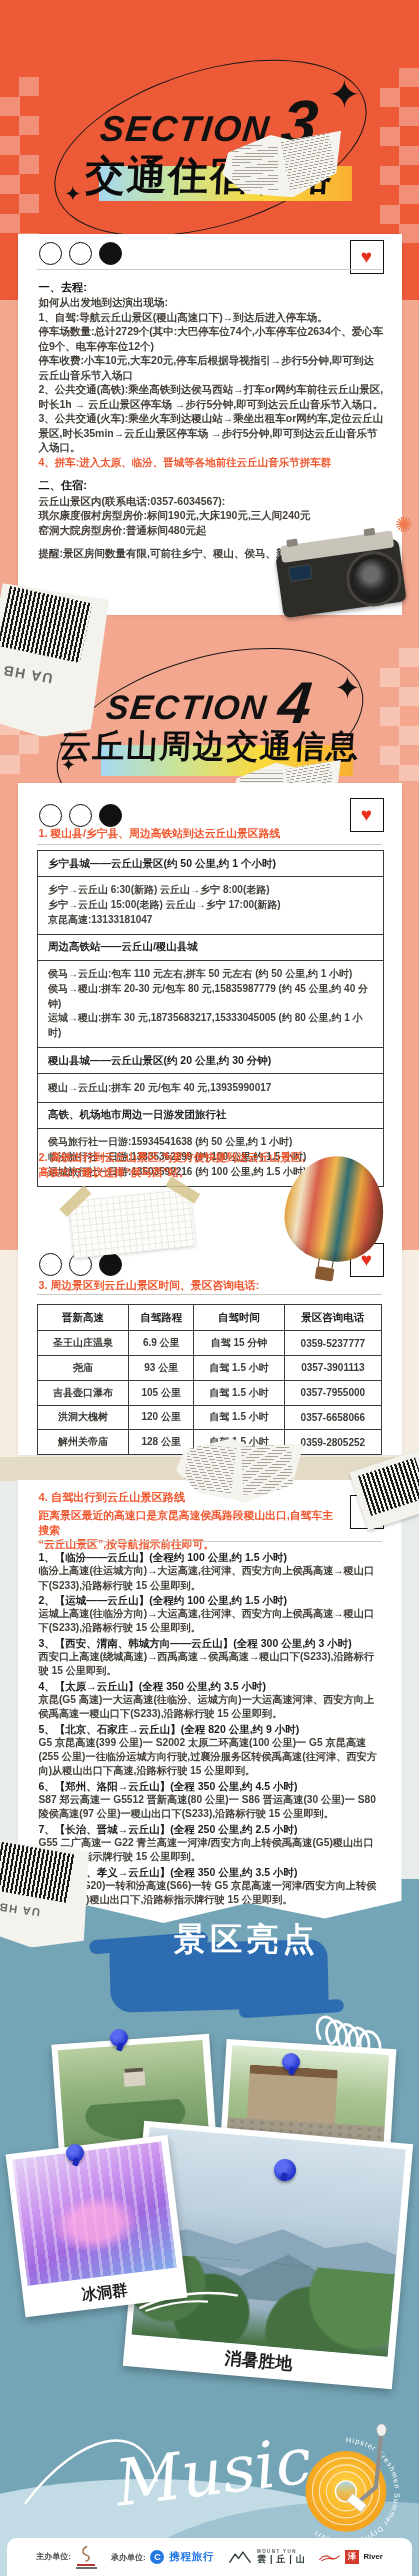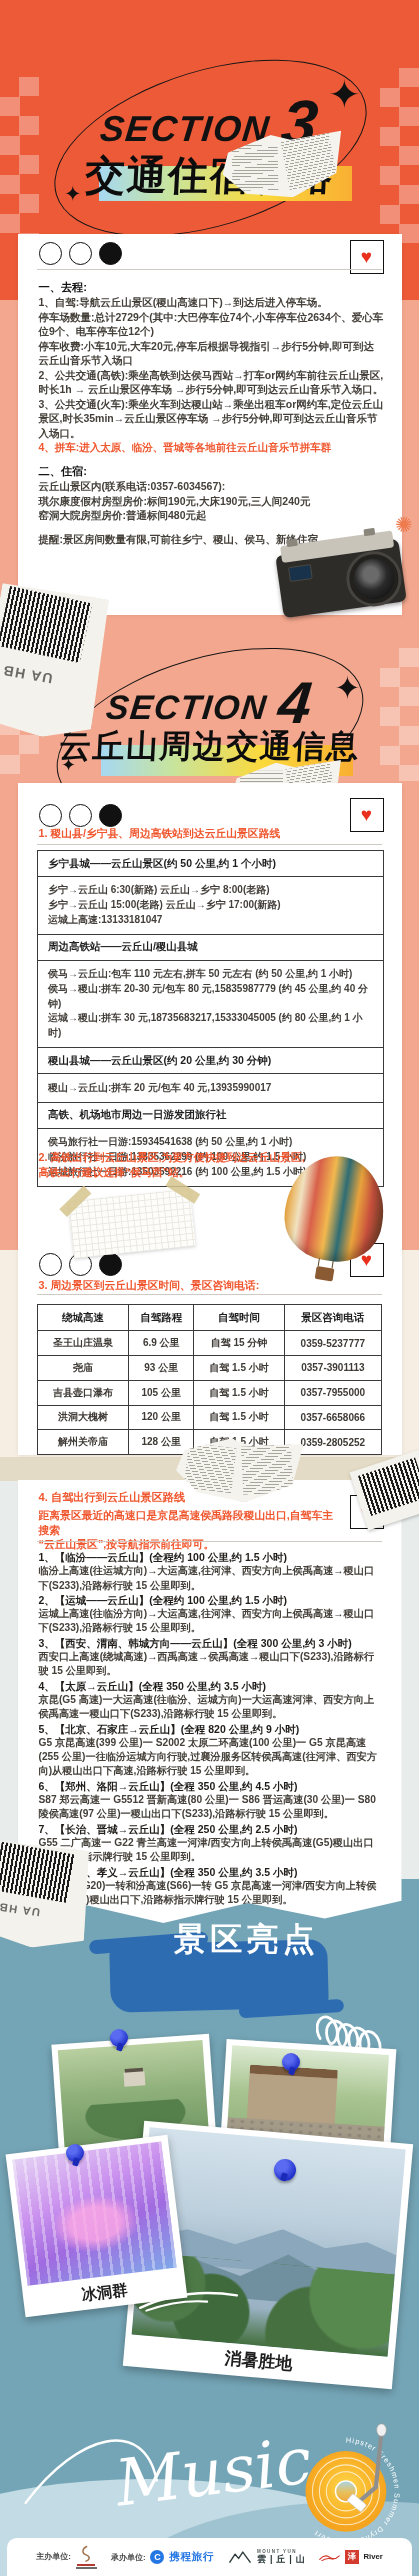--- a/index.html
+++ b/index.html
@@ -156,20 +156,21 @@
       <span class="dot"></span>
       <span class="dot"></span>
       <span class="dot f"></span>
     </div>
     <div class="abs heartbox" style="right:18px;top:5.6px;">
         <span>♥</span>
       </div>
     <div class="abs divider" style="left:19.6px;right:19.6px;top:35px;"></div>
     <div class="abs" style="left:21px;top:46px;width:345px;">
       <p class="hd">一、去程:</p>
+      <p class="p">如何从出发地到达演出现场:</p>
       <p class="p">1、自驾:导航云丘山景区(稷山高速口下)→到达后进入停车场。</p>
       <p class="p">停车场数量:总计2729个(其中:大巴停车位74个,小车停车位2634个、爱心车位9个、电车停车位12个)</p>
       <p class="p">停车收费:小车10元,大车20元,停车后根据导视指引→步行5分钟,即可到达云丘山音乐节入场口</p>
       <p class="p">2、公共交通(高铁):乘坐高铁到达侯马西站→打车or网约车前往云丘山景区,时长1h → 云丘山景区停车场 →步行5分钟,即可到达云丘山音乐节入场口。</p>
       <p class="p">3、公共交通(火车):乘坐火车到达稷山站→乘坐出租车or网约车,定位云丘山景区,时长35min→云丘山景区停车场 →步行5分钟,即可到达云丘山音乐节入场口。</p>
       <p class="p orange">4、拼车:进入太原、临汾、晋城等各地前往云丘山音乐节拼车群</p>
       <div class="gap"></div>
       <p class="hd">二、住宿:</p>
       <p class="p">云丘山景区内(联系电话:0357-6034567):</p>
       <p class="p">琪尔康度假村房型房价:标间190元,大床190元,三人间240元</p>
@@ -217,21 +218,21 @@
         <span>♥</span>
       </div>
     <p class="abs oh" style="left:21px;top:43px;margin:0;">1. 稷山县/乡宁县、周边高铁站到达云丘山景区路线</p>
     <div class="abs divider" style="left:19.6px;right:19.6px;top:61px;"></div>
 
     <div class="abs t1" style="left:19.6px;top:67px;width:345px;">
       <div class="th">乡宁县城——云丘山景区(约 50 公里,约 1 个小时)</div>
       <div class="tb">
         <p>乡宁→云丘山 6:30(新路) 云丘山→乡宁 8:00(老路)</p>
         <p>乡宁→云丘山 15:00(老路) 云丘山→乡宁 17:00(新路)</p>
-        <p>运城上高速:13133181047</p>
+        <p>京昆高速:13133181047</p>
       </div>
       <div class="th">周边高铁站——云丘山/稷山县城</div>
       <div class="tb">
         <p>侯马→云丘山:包车 110 元左右,拼车 50 元左右 (约 50 公里,约 1 小时)</p>
         <p>侯马→稷山:拼车 20-30 元/包车 80 元,15835987779 (约 45 公里,约 40 分钟)</p>
         <p>运城→稷山:拼车 30 元,18735683217,15333045005 (约 80 公里,约 1 小时)</p>
       </div>
       <div class="th">稷山县城——云丘山景区(约 20 公里,约 30 分钟)</div>
       <div class="tb">
         <p>稷山→云丘山:拼车 20 元/包车 40 元,13935990017</p>
@@ -256,21 +257,21 @@
     </div>
     <div class="abs heartbox" style="right:18px;top:460px;">
         <span>♥</span>
       </div>
     <p class="abs oh" style="left:21px;top:495px;margin:0;">3. 周边景区到云丘山景区时间、景区咨询电话:</p>
     <div class="abs divider" style="left:19.6px;right:19.6px;top:511px;"></div>
 
     <table class="t2 abs" style="left:19.6px;top:521px;width:345px;">
       <tbody>
           <tr>
-        <th>绕城高速</th>
+        <th>晋新高速</th>
         <th>自驾路程</th>
         <th>自驾时间</th>
         <th>景区咨询电话</th>
       </tr>
       <tr>
         <td>圣王山庄温泉</td>
             <td>6.9 公里</td>
             <td>自驾 15 分钟</td>
             <td>0359-5237777</td>
       </tr>

